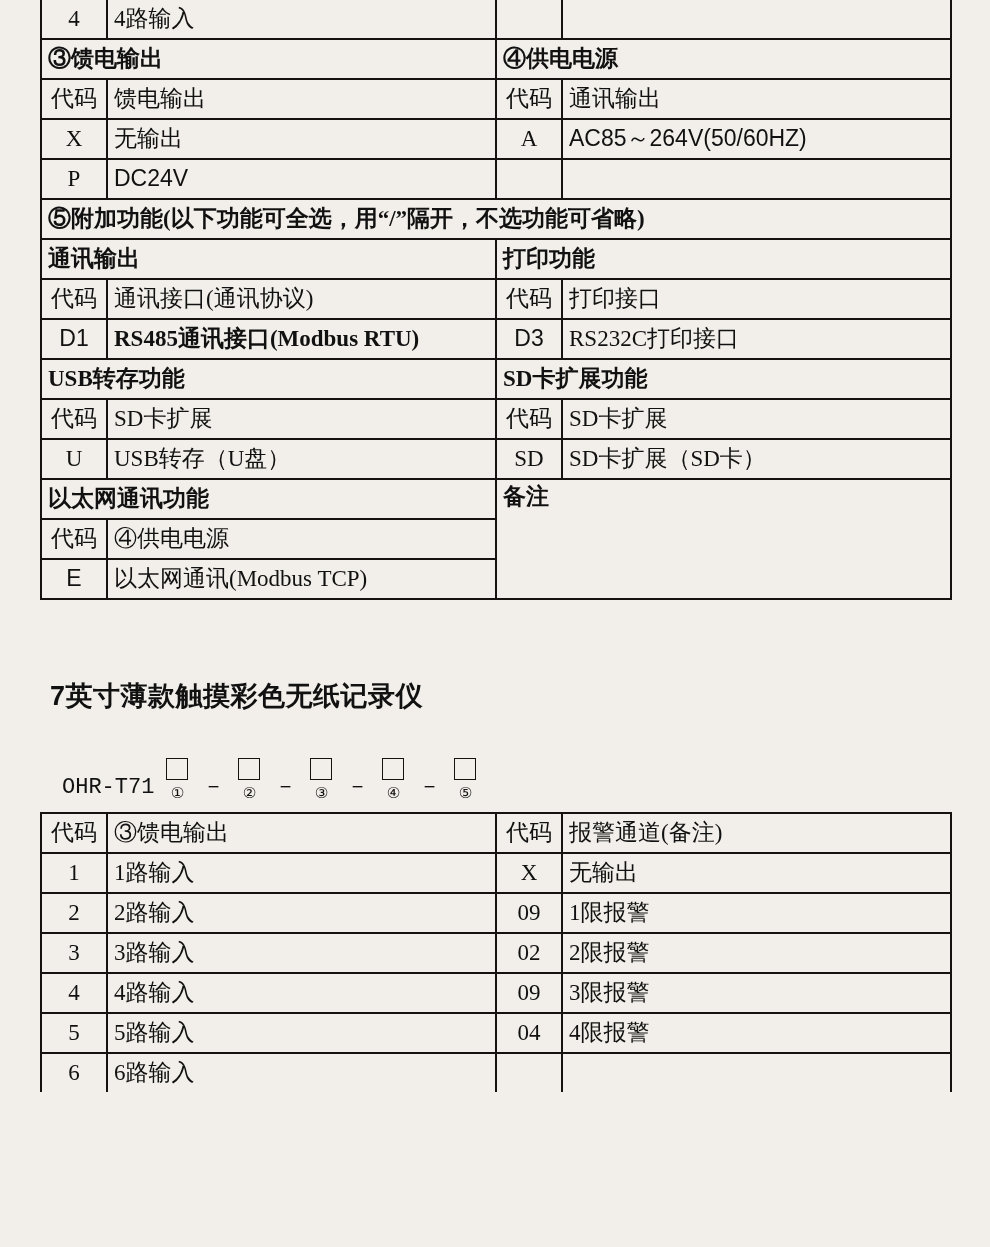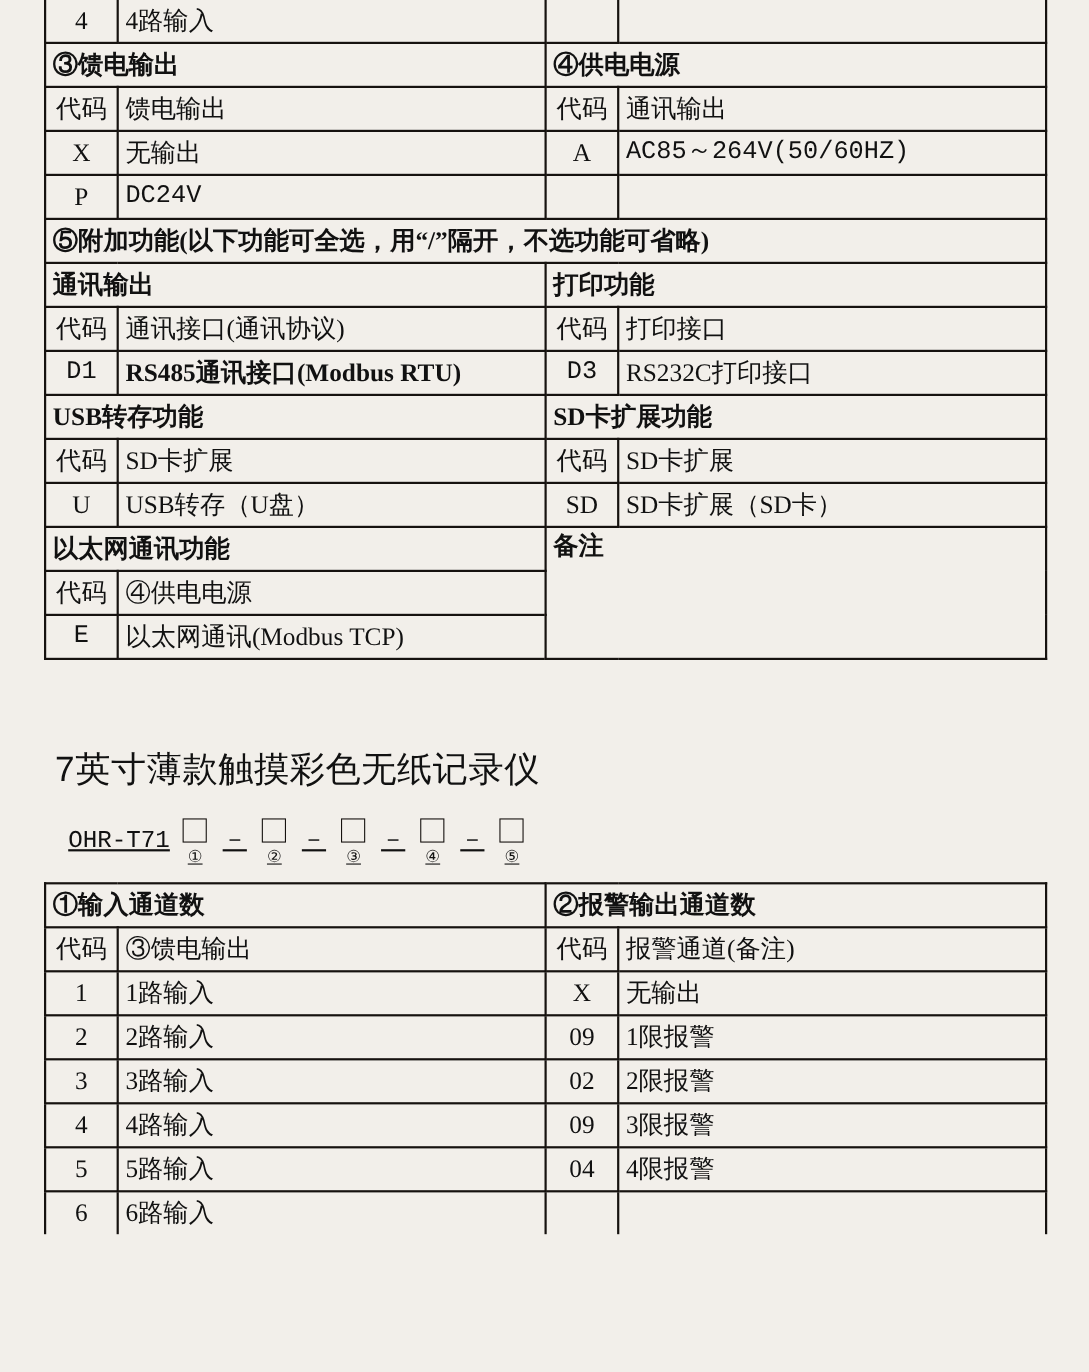--- a/index.html
+++ b/index.html
@@ -40,49 +40,48 @@
   .code-cell {
     text-align: center;
     width: 66px;
     white-space: nowrap;
   }
   .hdr {
     font-weight: bold;
     font-size: 24px;
   }
   .mono {
-    font-family: Liberation Mono, monospace;
+    font-family: Liberation Sans, sans-serif;
     font-size: 21px;
   }
   .nowrap { white-space: nowrap; font-weight: bold; }
 
   
   .table-top { margin-top: 0; }
   .table-top td { }
 
   
   .gap { height: 78px; }
 
   .model-title {
     font-family: "Liberation Sans", "DejaVu Sans", sans-serif;
-    font-size: 32px;
-    font-weight: normal;
-    margin: 0 0 14px 10px;
+    font-size: 27px;
+    font-weight: bold;
+    margin: 0 0 32px 10px;
     letter-spacing: 0.5px;
   }
 
   
   .model-code {
     margin: 0 0 10px 22px;
     font-family: "Liberation Mono", "DejaVu Sans Mono", monospace;
     font-size: 22px;
     display: flex;
-    align-items: center;
+    align-items: flex-end;
     height: 56px;
-    text-decoration: underline;
   }
   .mc-prefix {
     line-height: 28px;
     padding-top: 2px;
   }
   .mc-item {
     display: inline-flex;
     flex-direction: column;
     align-items: center;
     width: 46px;
@@ -240,24 +239,20 @@
 
   <table class="spec">
     <colgroup>
       <col style="width:66px">
       <col style="width:389px">
       <col style="width:66px">
       <col style="width:389px">
     </colgroup>
     <tbody>
       <tr>
-        <td class="hdr" colspan="2">①输入通道数</td>
-        <td class="hdr" colspan="2">②报警输出通道数</td>
-      </tr>
-      <tr>
         <td class="code-cell">代码</td>
         <td>③馈电输出</td>
         <td class="code-cell">代码</td>
         <td>报警通道(备注)</td>
       </tr>
 
       <tr>
         <td class="code-cell">1</td>
         <td>1路输入</td>
         <td class="code-cell">X</td>

